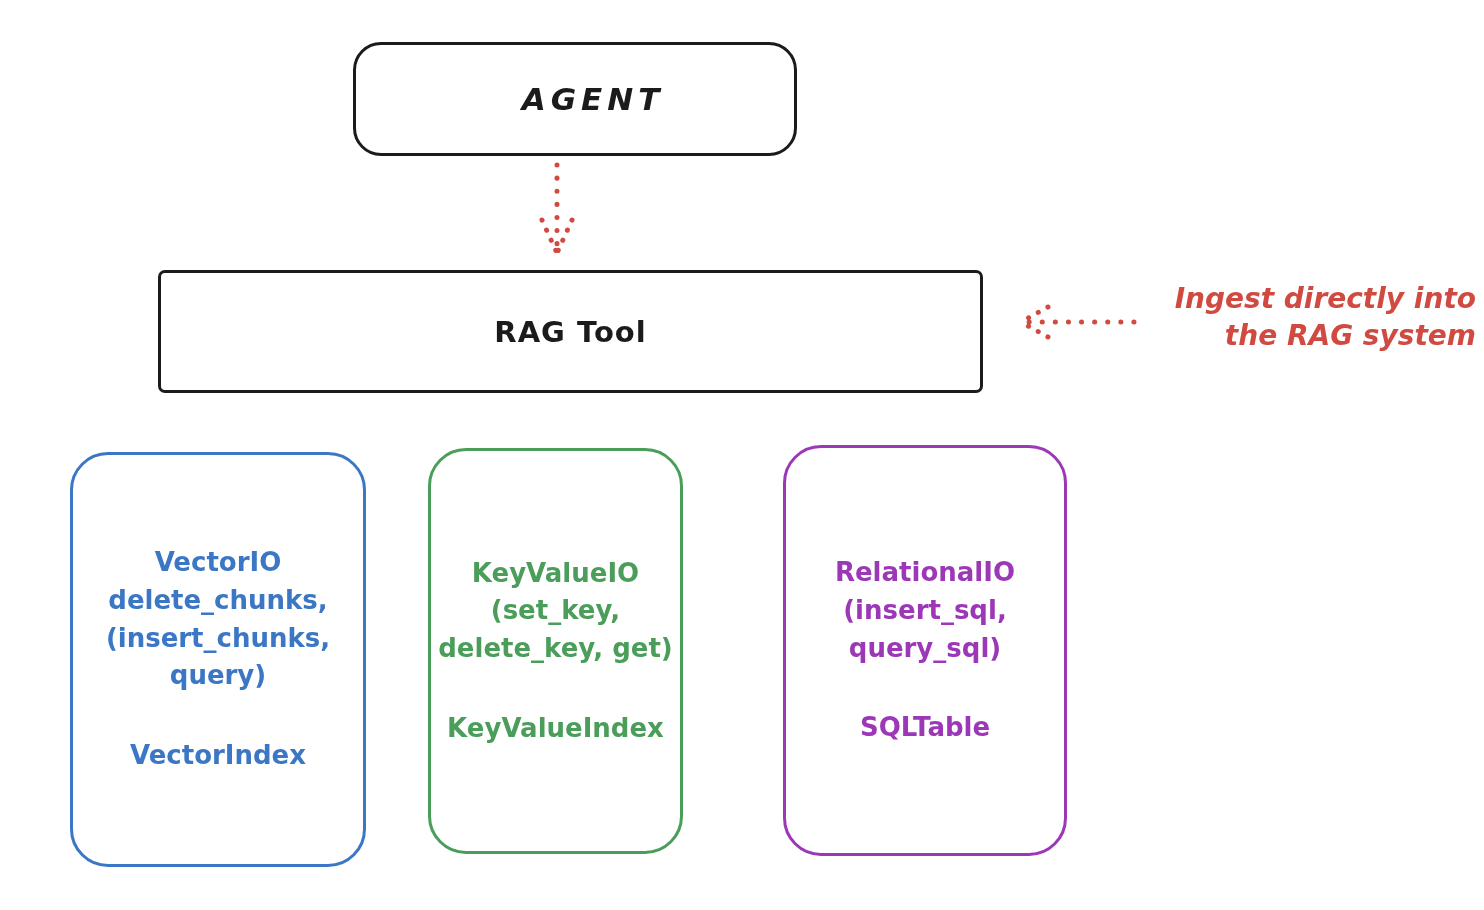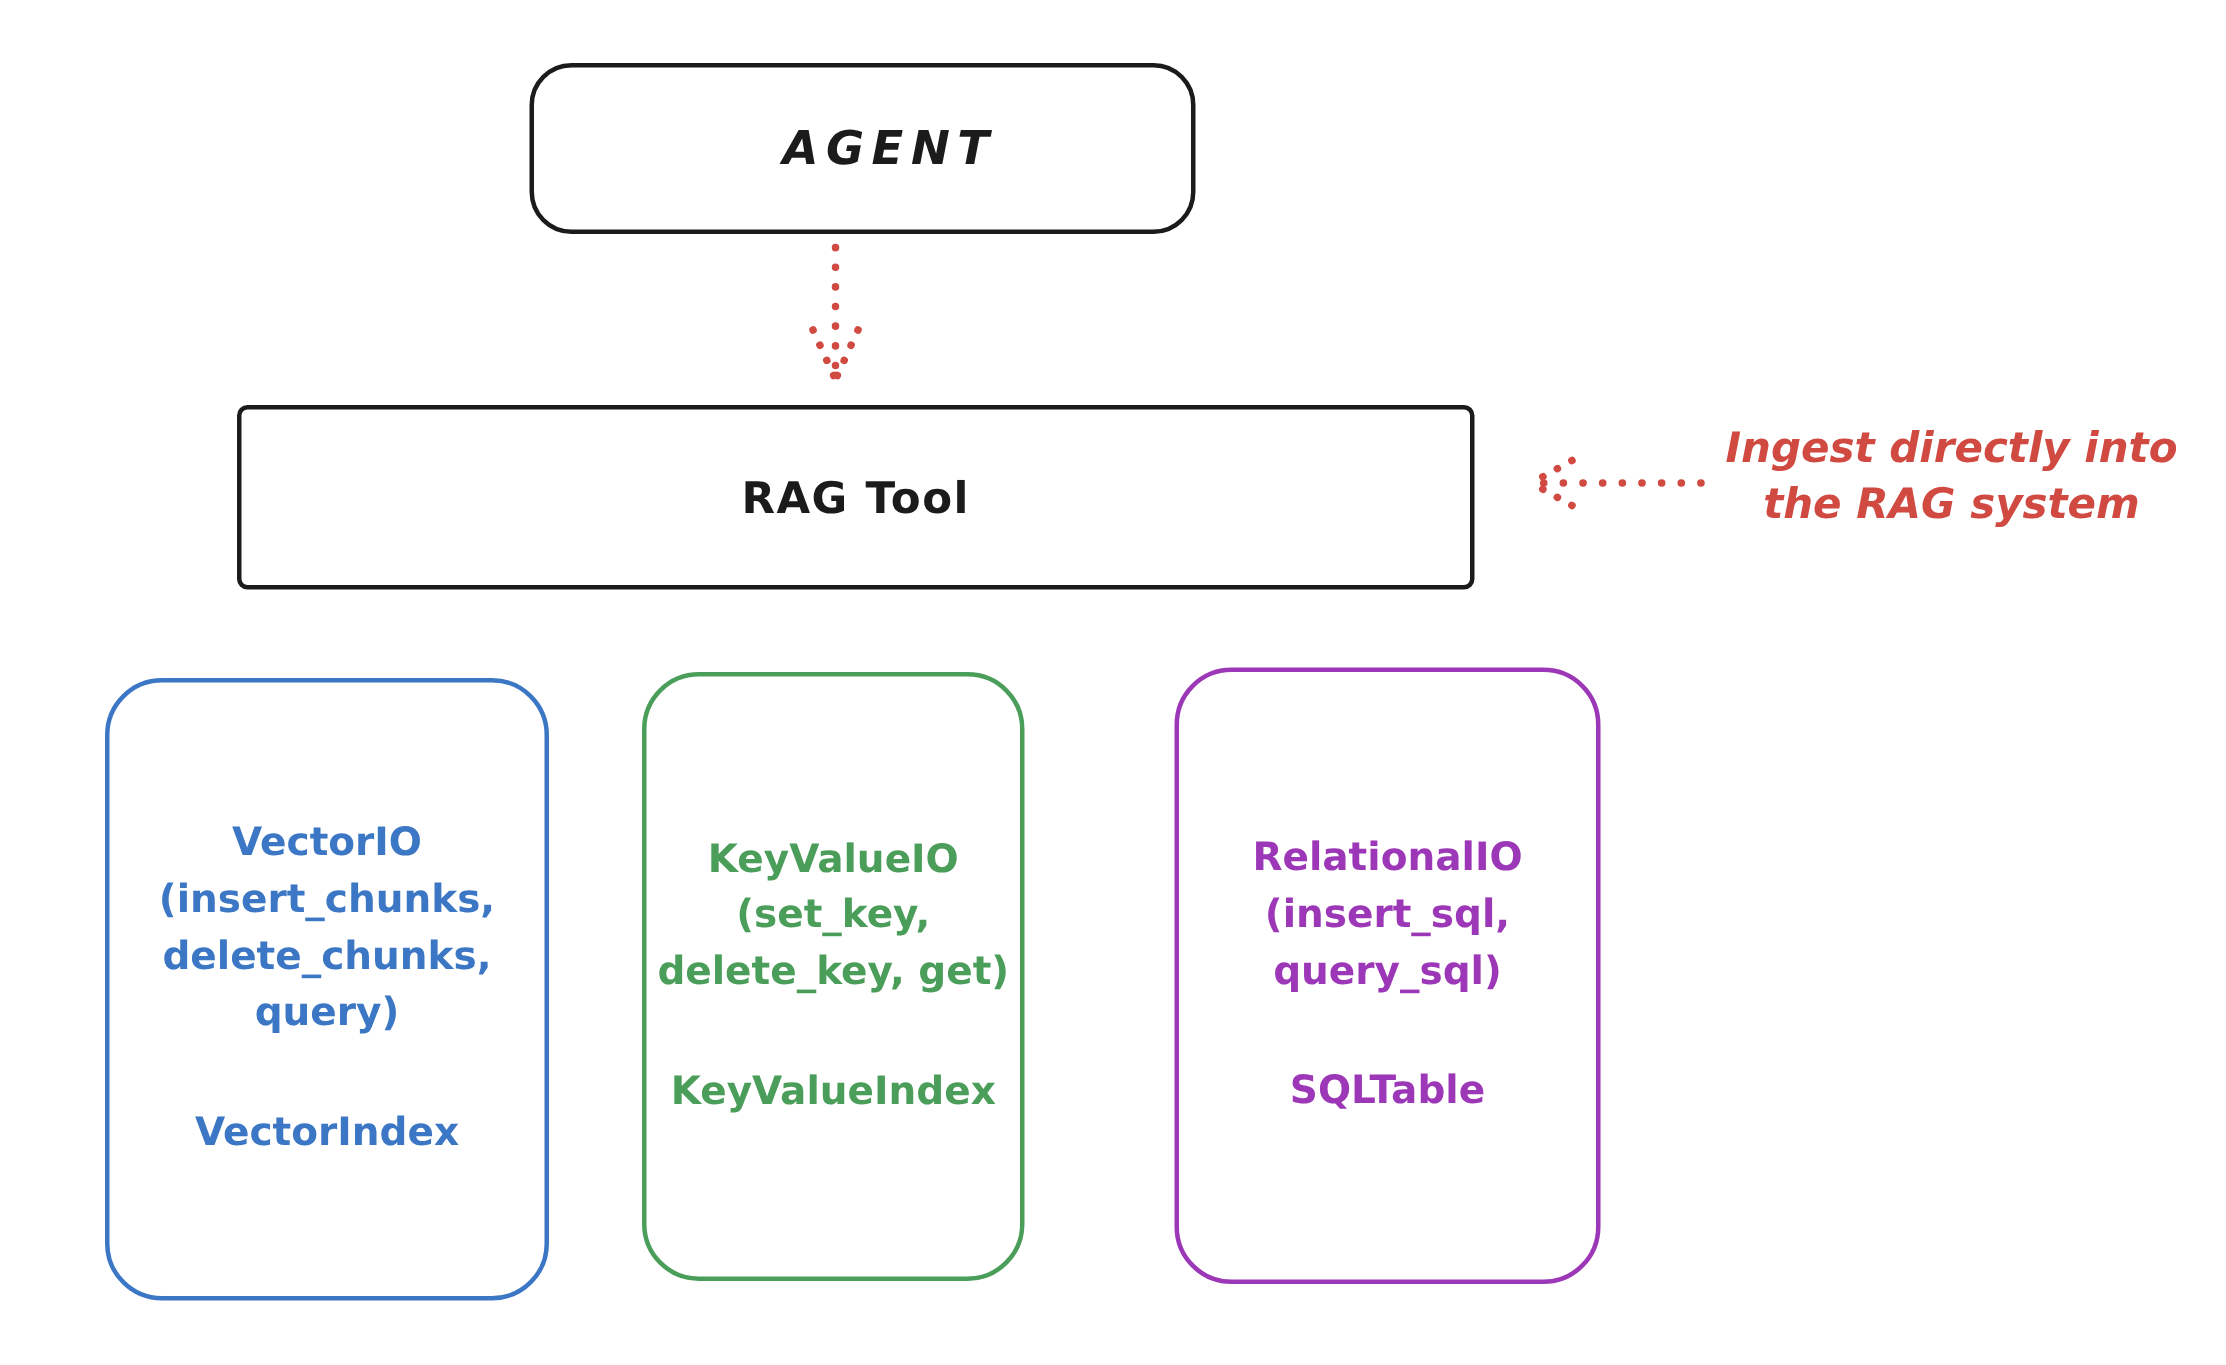--- a/index.html
+++ b/index.html
@@ -62,21 +62,21 @@
     stroke-width: 5;
     stroke-linecap: round;
     fill: none;
   }
   .dotted { stroke-dasharray: 0.1 13; }
   .dotted-tight { stroke-dasharray: 0.1 11; }
   #annotation-text {
     position: absolute;
     left: 1126px; top: 281px;
     width: 350px;
-    text-align: center;
+    text-align: right;
     color: var(--red);
     font-size: 28px;
     font-weight: 700;
     font-style: italic;
     line-height: 1.32;
   }
   .io-box {
     position: absolute;
     background: #ffffff;
     border-style: solid;
@@ -135,22 +135,22 @@
   <line class="dotted-tight" x1="36" y1="37" x2="9" y2="22"></line>
 </svg>
 
 <div id="annotation-text">
   <div>Ingest directly into</div>
   <div>the RAG system</div>
 </div>
 
 <div class="io-box" id="vector-box">
   <div>VectorIO</div>
+  <div>delete_chunks,</div>
   <div>(insert_chunks,</div>
-  <div>delete_chunks,</div>
   <div>query)</div>
   <div class="io-index">VectorIndex</div>
 </div>
 
 <div class="io-box" id="keyvalue-box">
   <div>KeyValueIO</div>
   <div>(set_key,</div>
   <div>delete_key, get)</div>
   <div class="io-index">KeyValueIndex</div>
 </div>

